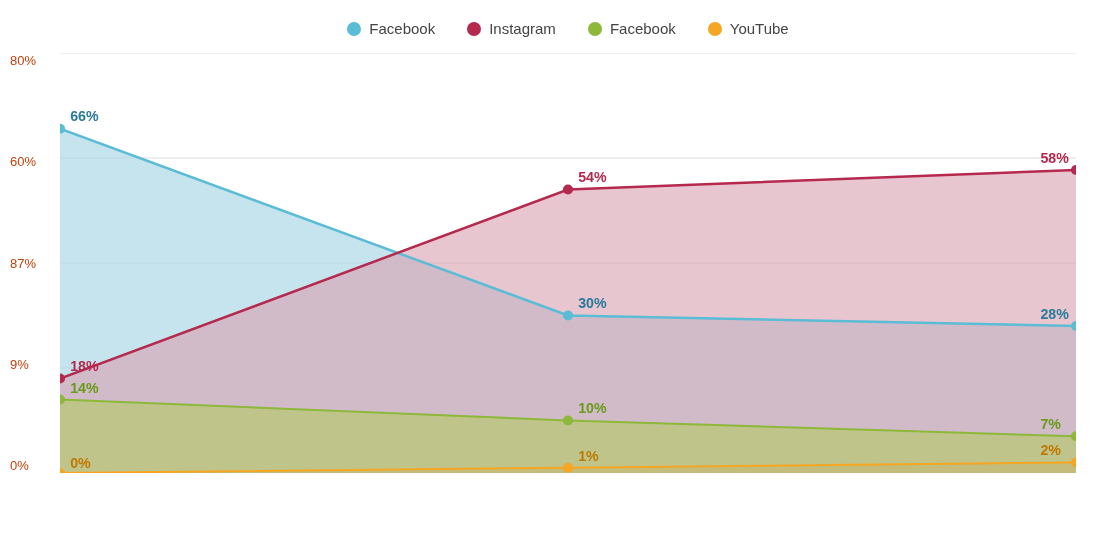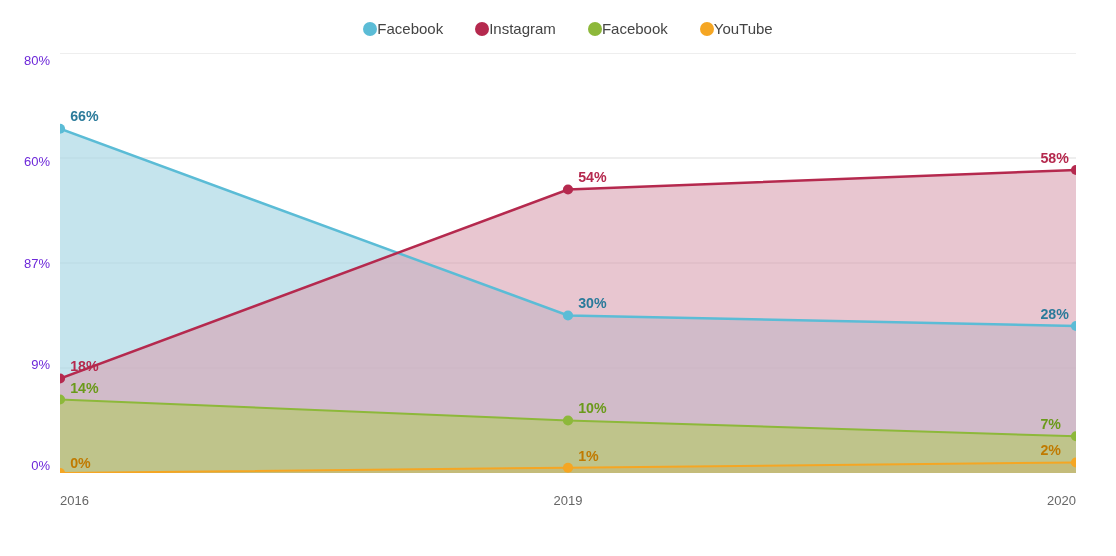--- a/index.html
+++ b/index.html
@@ -19,20 +19,21 @@
     .legend {
       display: flex;
       justify-content: center;
       align-items: center;
       gap: 32px;
       margin-bottom: 16px;
     }
     .legend-item {
       display: flex;
       align-items: center;
+      gap: 8px;
       font-size: 15px;
       color: #444;
     }
     .legend-dot {
       width: 14px;
       height: 14px;
       border-radius: 50%;
     }
     .chart-area {
       position: relative;
@@ -43,22 +44,21 @@
       position: absolute;
       left: -50px;
       top: 0;
       height: 100%;
       display: flex;
       flex-direction: column;
       justify-content: space-between;
     }
     .y-label {
       font-size: 13px;
-      color: #6d28d9;
-      text-align: right;
+      color: #c2410c;
       width: 40px;
     }
     .x-axis-labels {
       position: absolute;
       bottom: -35px;
       left: 0;
       right: 0;
       display: flex;
       justify-content: space-between;
     }
@@ -157,19 +157,14 @@
 
       <text x="10" y="340" font-size="14" font-weight="bold" fill="#6a9a1a">14%</text>
       <text x="510" y="360" font-size="14" font-weight="bold" fill="#6a9a1a">10%</text>
       <text x="965" y="376" font-size="14" font-weight="bold" fill="#6a9a1a">7%</text>
 
       <text x="10" y="415" font-size="14" font-weight="bold" fill="#c07a00">0%</text>
       <text x="510" y="408" font-size="14" font-weight="bold" fill="#c07a00">1%</text>
       <text x="965" y="402" font-size="14" font-weight="bold" fill="#c07a00">2%</text>
     </svg>
 
-    <div class="x-axis-labels">
-      <span class="x-label">2016</span>
-      <span class="x-label">2019</span>
-      <span class="x-label">2020</span>
-    </div>
   </div>
 </div>
 
 </body></html>

